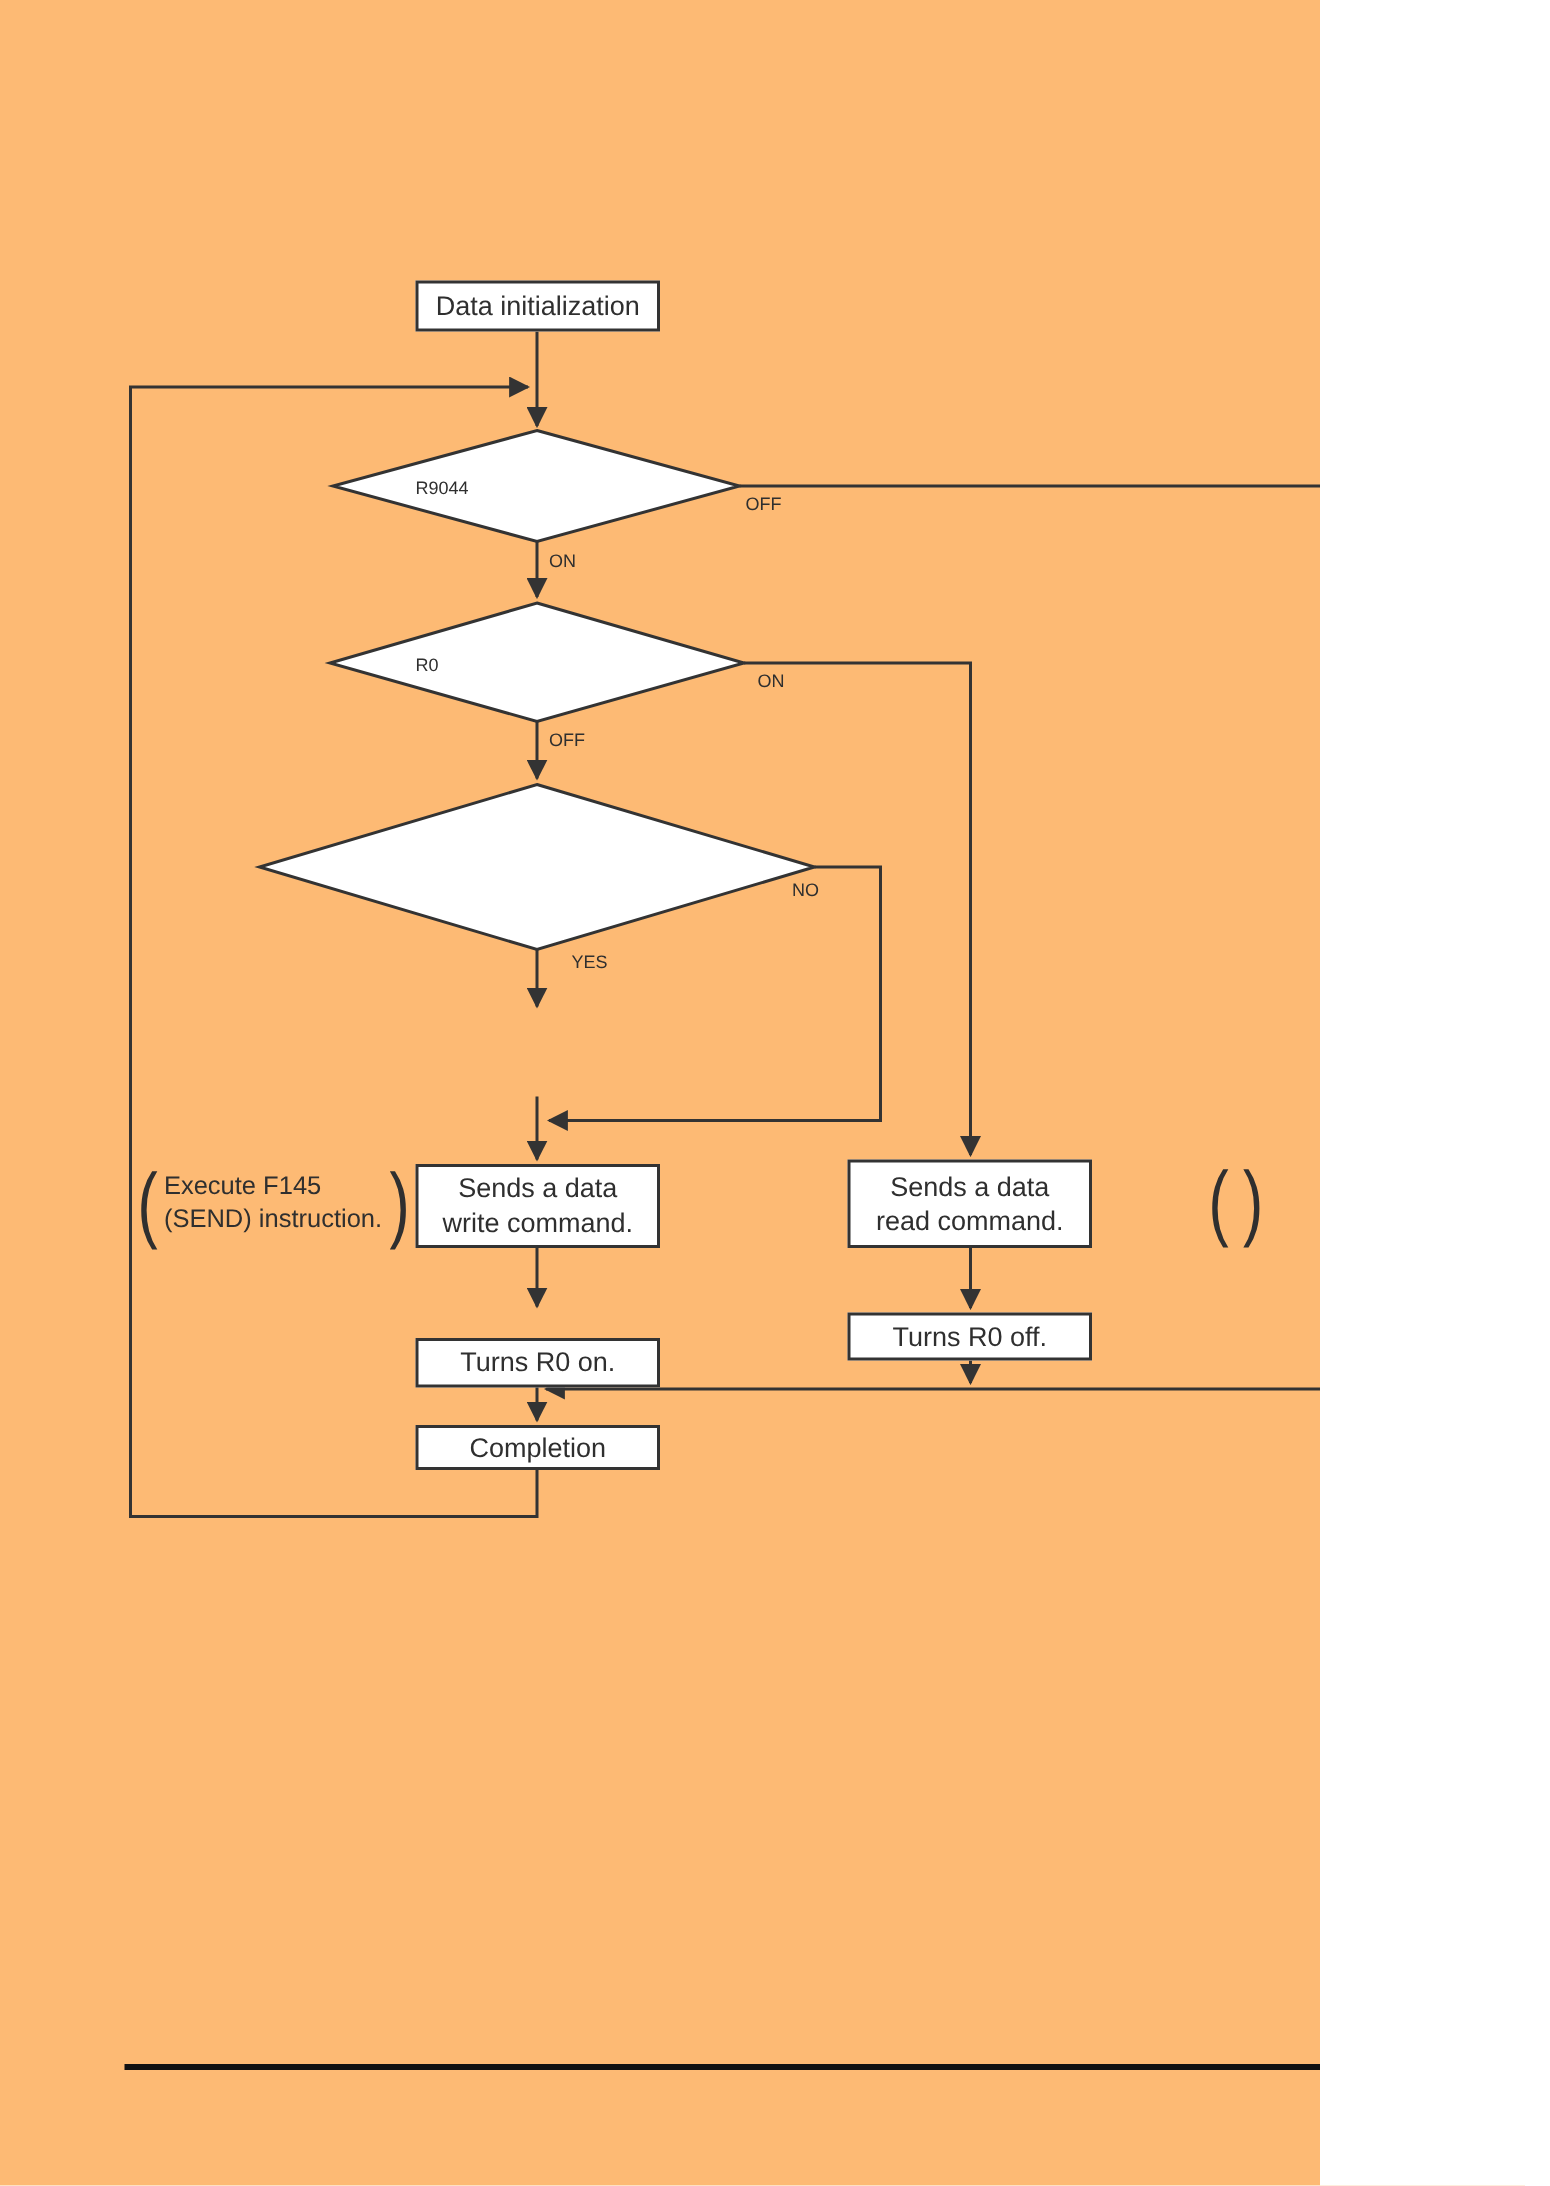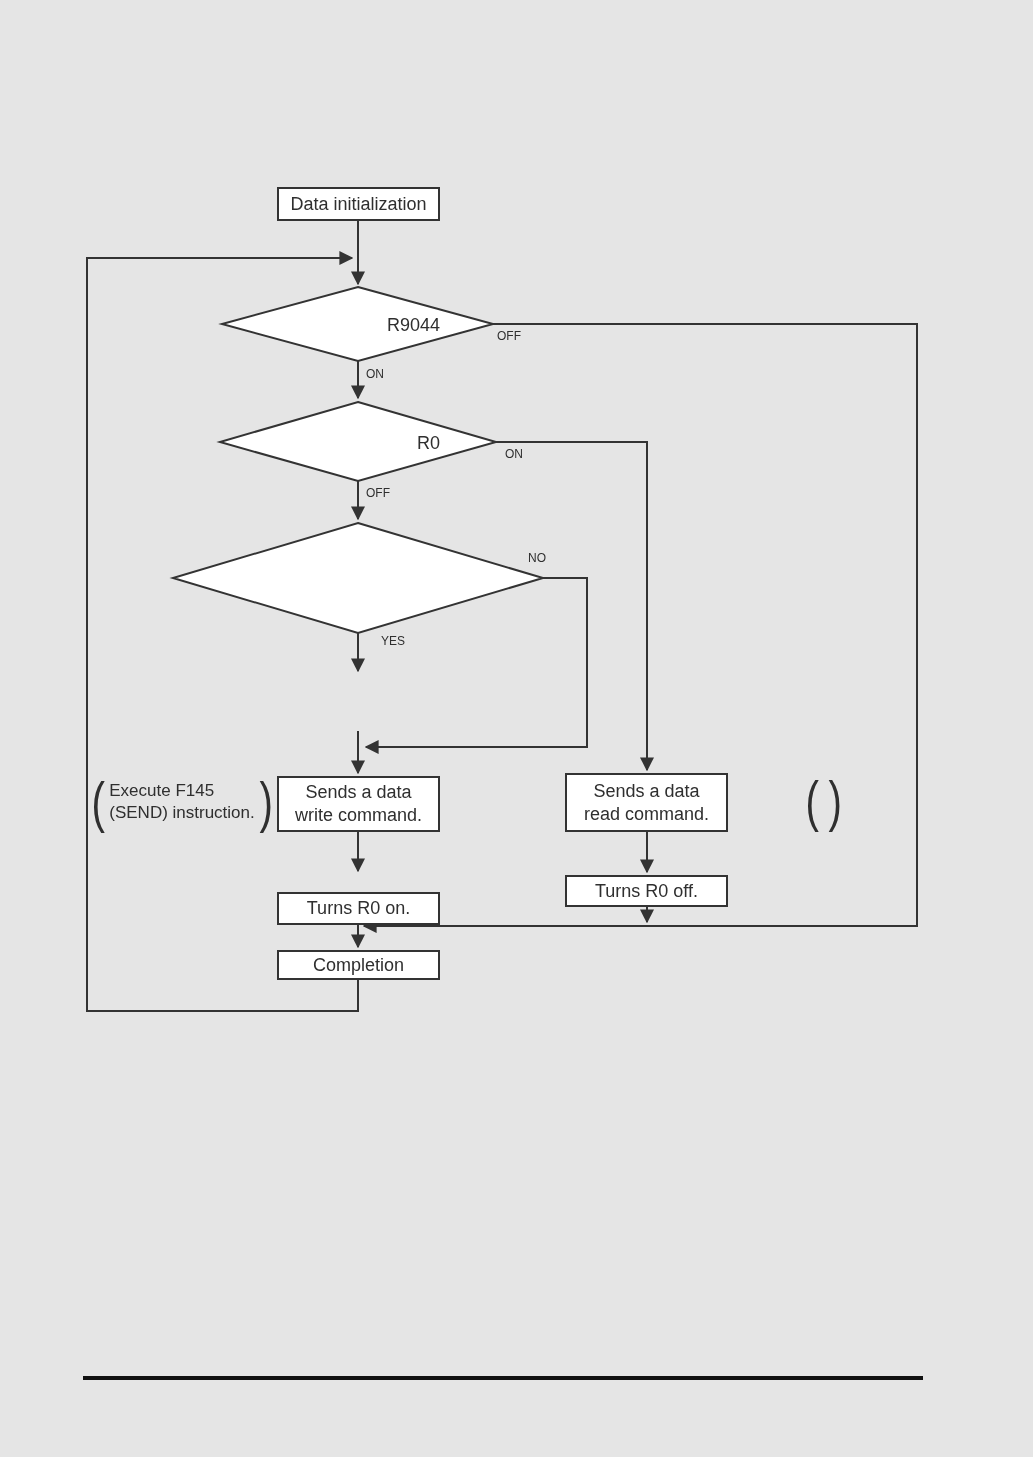--- a/index.html
+++ b/index.html
@@ -2,23 +2,23 @@
 <html><head>
 <meta charset="utf-8">
 <style>
   html, body {
     margin: 0;
     padding: 0;
     background: #ffffff;
   }
   .page {
     position: relative;
-    width: 1033px;
+    width: 880px;
     height: 1457px;
-    background: #e5e5e5;
+    background: #fdba74;
     font-family: "Liberation Sans", sans-serif;
     color: #2f2f2f;
     overflow: hidden;
   }
   .lines-svg {
     position: absolute;
     left: 0;
     top: 0;
   }
   .node {
@@ -30,22 +30,22 @@
     flex-direction: column;
     align-items: center;
     justify-content: center;
     text-align: center;
     font-size: 18px;
     line-height: 23px;
     white-space: nowrap;
   }
   .diamond-label {
     position: absolute;
-    text-align: right;
-    font-size: 18px;
+    text-align: left;
+    font-size: 12px;
     line-height: 23px;
     pointer-events: none;
     white-space: nowrap;
   }
   .branch-label {
     position: absolute;
     font-size: 12px;
     line-height: 18px;
     white-space: nowrap;
   }
@@ -87,21 +87,21 @@
   .n-completion { left: 277px; top: 950px; width: 163px; height: 30px; }
 
   .dl-r9044 { left: 277px; top: 314px; width: 163px; }
   .dl-r0    { left: 277px; top: 432px; width: 163px; }
   .dl-dt    { left: 218px; top: 553px; width: 280px; }
 
   .bl-r9044-off { left: 497px; top: 327px; }
   .bl-r9044-on  { left: 366px; top: 365px; }
   .bl-r0-on     { left: 505px; top: 445px; }
   .bl-r0-off    { left: 366px; top: 484px; }
-  .bl-dt-no     { left: 528px; top: 549px; text-align: right; }
+  .bl-dt-no     { left: 528px; top: 584px; text-align: right; }
   .bl-dt-yes    { left: 381px; top: 632px; }
 
   .ann-send { left: 92px;  top: 775px; width: 180px; height: 54px; }
   .ann-recv { left: 734px; top: 774px; width: 180px; height: 54px; }
 </style>
 </head>
 <body>
 
 <div class="page">
 

